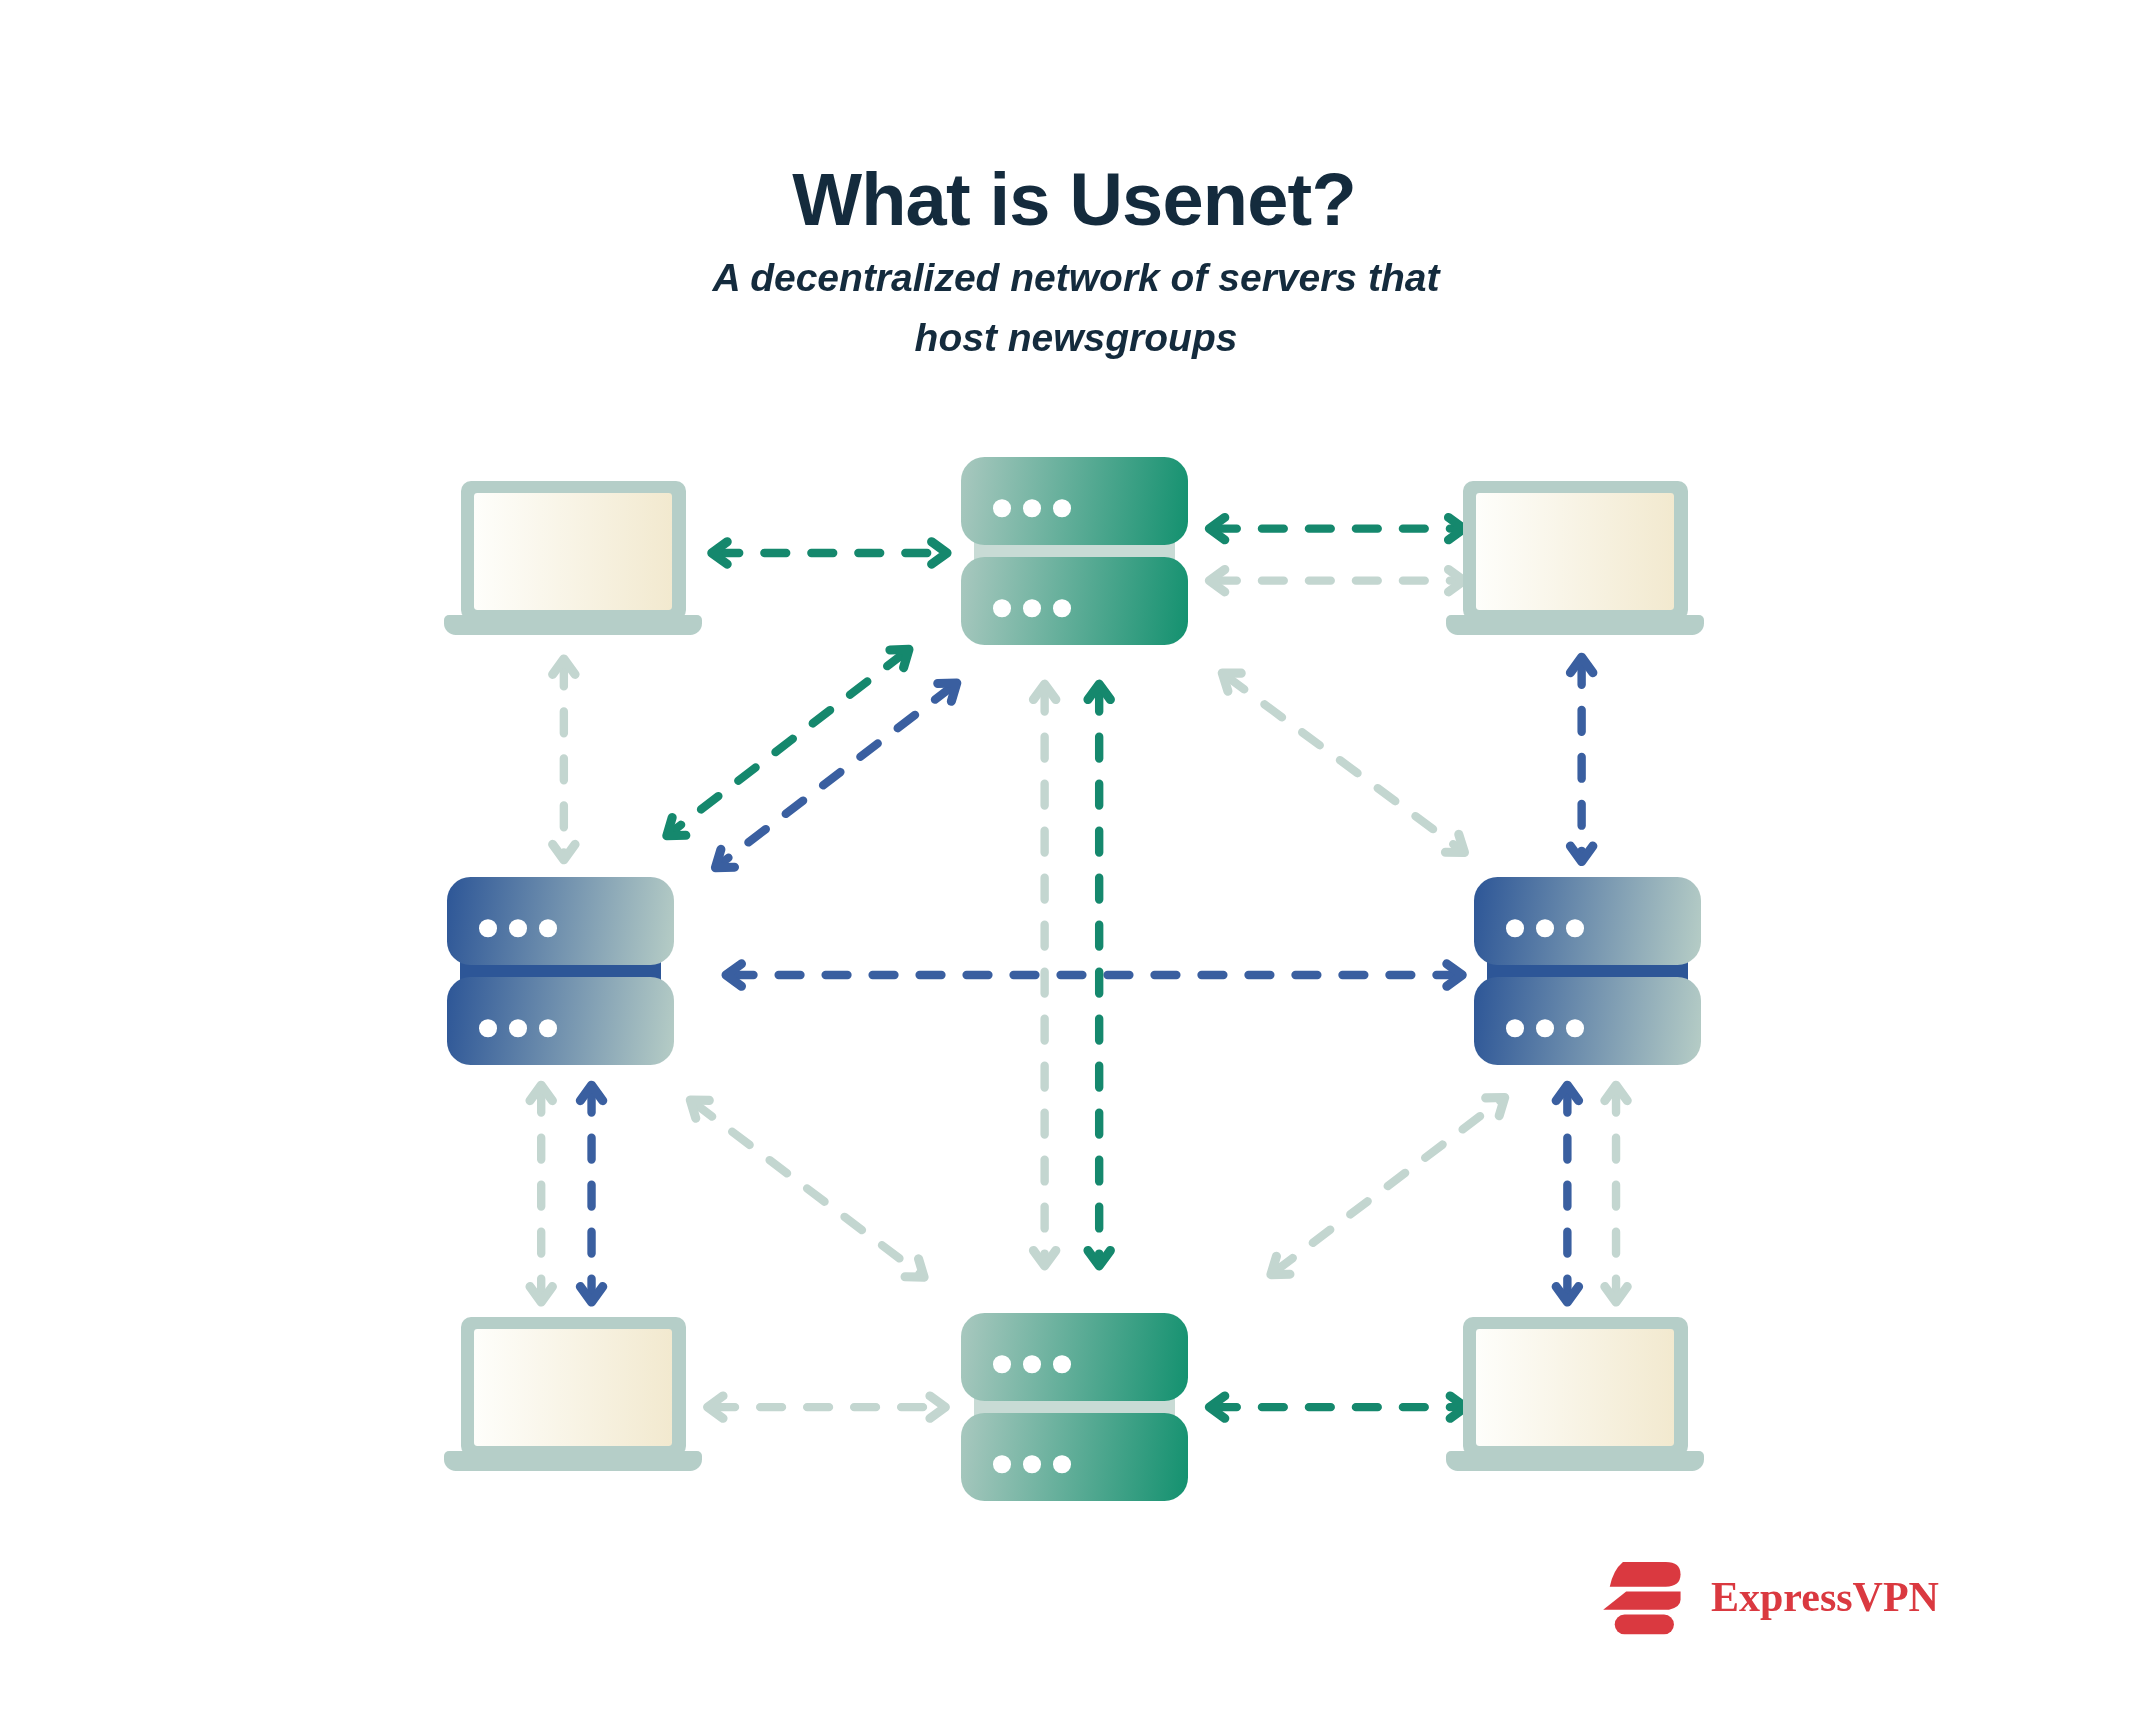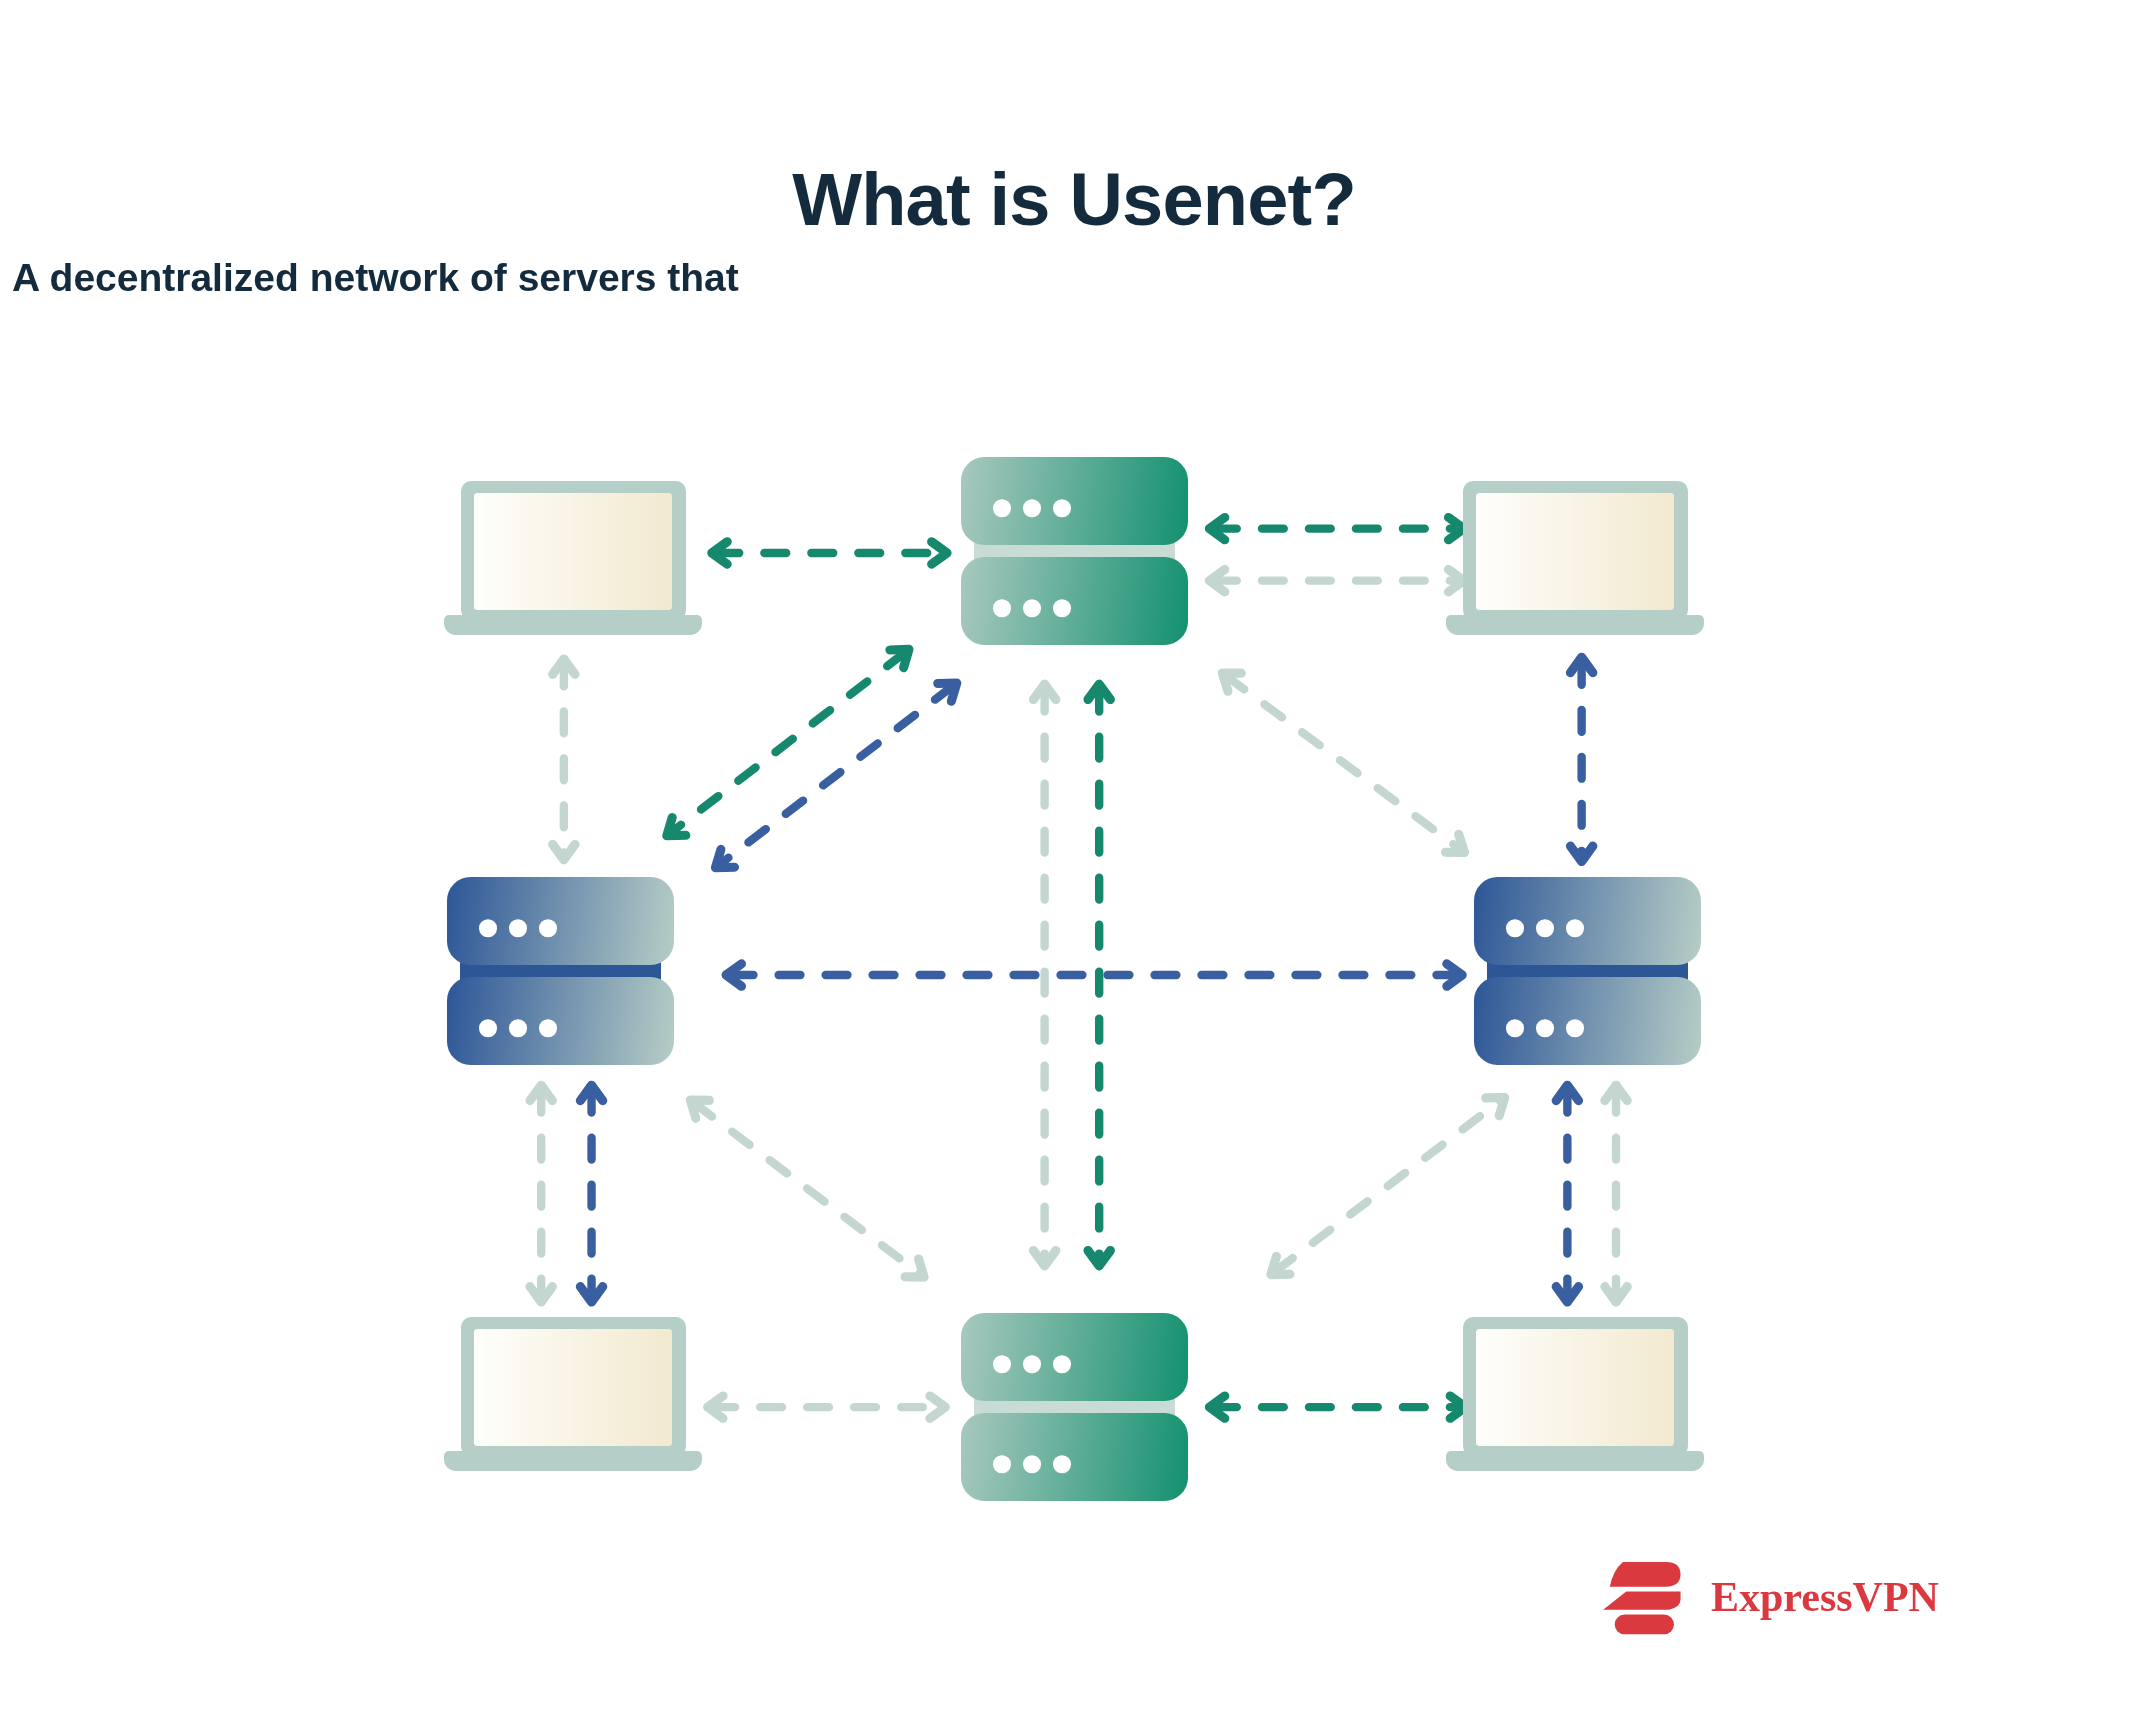--- a/index.html
+++ b/index.html
@@ -7,23 +7,24 @@
     position:relative;width:2148px;height:1726px;overflow:hidden;
     background:var(--background,#fff);
     font-family:"Liberation Sans",sans-serif;
   }
   .title{
     position:absolute;top:107px;left:0;right:0;text-align:center;
     font-size:74px;font-weight:700;letter-spacing:-0.8px;
     color:var(--title-text,#142b3d);
   }
   .subtitle{
-    position:absolute;top:248px;left:12px;right:0;text-align:left;
+    position:absolute;top:248px;left:4px;right:0;text-align:center;
     font-size:39px;font-weight:700;line-height:1.55;
     color:var(--title-text,#142b3d);
+    font-style:italic;
   }
   #node-layer,#arrow-layer{position:absolute;left:0;top:0;width:2148px;height:1726px;}
   .conn{fill:none;stroke-width:10;stroke-linecap:round;stroke-dasharray:26 30;}
   .node{position:absolute;}
   
   .laptop{width:258px;height:154px;}
   .laptop-body{
     position:absolute;left:17px;top:0;width:225px;height:139px;
     background:var(--laptop-frame,#b5cec8);border-radius:10px;
   }
@@ -56,20 +57,21 @@
 </style>
 </head>
 <body>
 
 <div class="canvas">
 
   <h1 class="title">What is Usenet?</h1>
 
   <div class="subtitle">
     <div>A decentralized network of servers that</div>
+    <div>host newsgroups</div>
   </div>
 
   <svg id="arrow-layer" viewBox="0 0 2560 2057" xmlns="http://www.w3.org/2000/svg">
     <defs id="arrow-defs">
         <marker id="ah-green" viewBox="0 0 24 24" refX="13" refY="12" markerWidth="40" markerHeight="40" markerUnits="userSpaceOnUse" orient="auto-start-reverse">
           <path d="M6 4 L17 12 L6 20" fill="none" stroke="#15886d" stroke-width="6.5" stroke-linecap="round" stroke-linejoin="round"></path>
         </marker>
         <marker id="ah-navy" viewBox="0 0 24 24" refX="13" refY="12" markerWidth="40" markerHeight="40" markerUnits="userSpaceOnUse" orient="auto-start-reverse">
           <path d="M6 4 L17 12 L6 20" fill="none" stroke="#3a5fa0" stroke-width="6.5" stroke-linecap="round" stroke-linejoin="round"></path>
         </marker>

